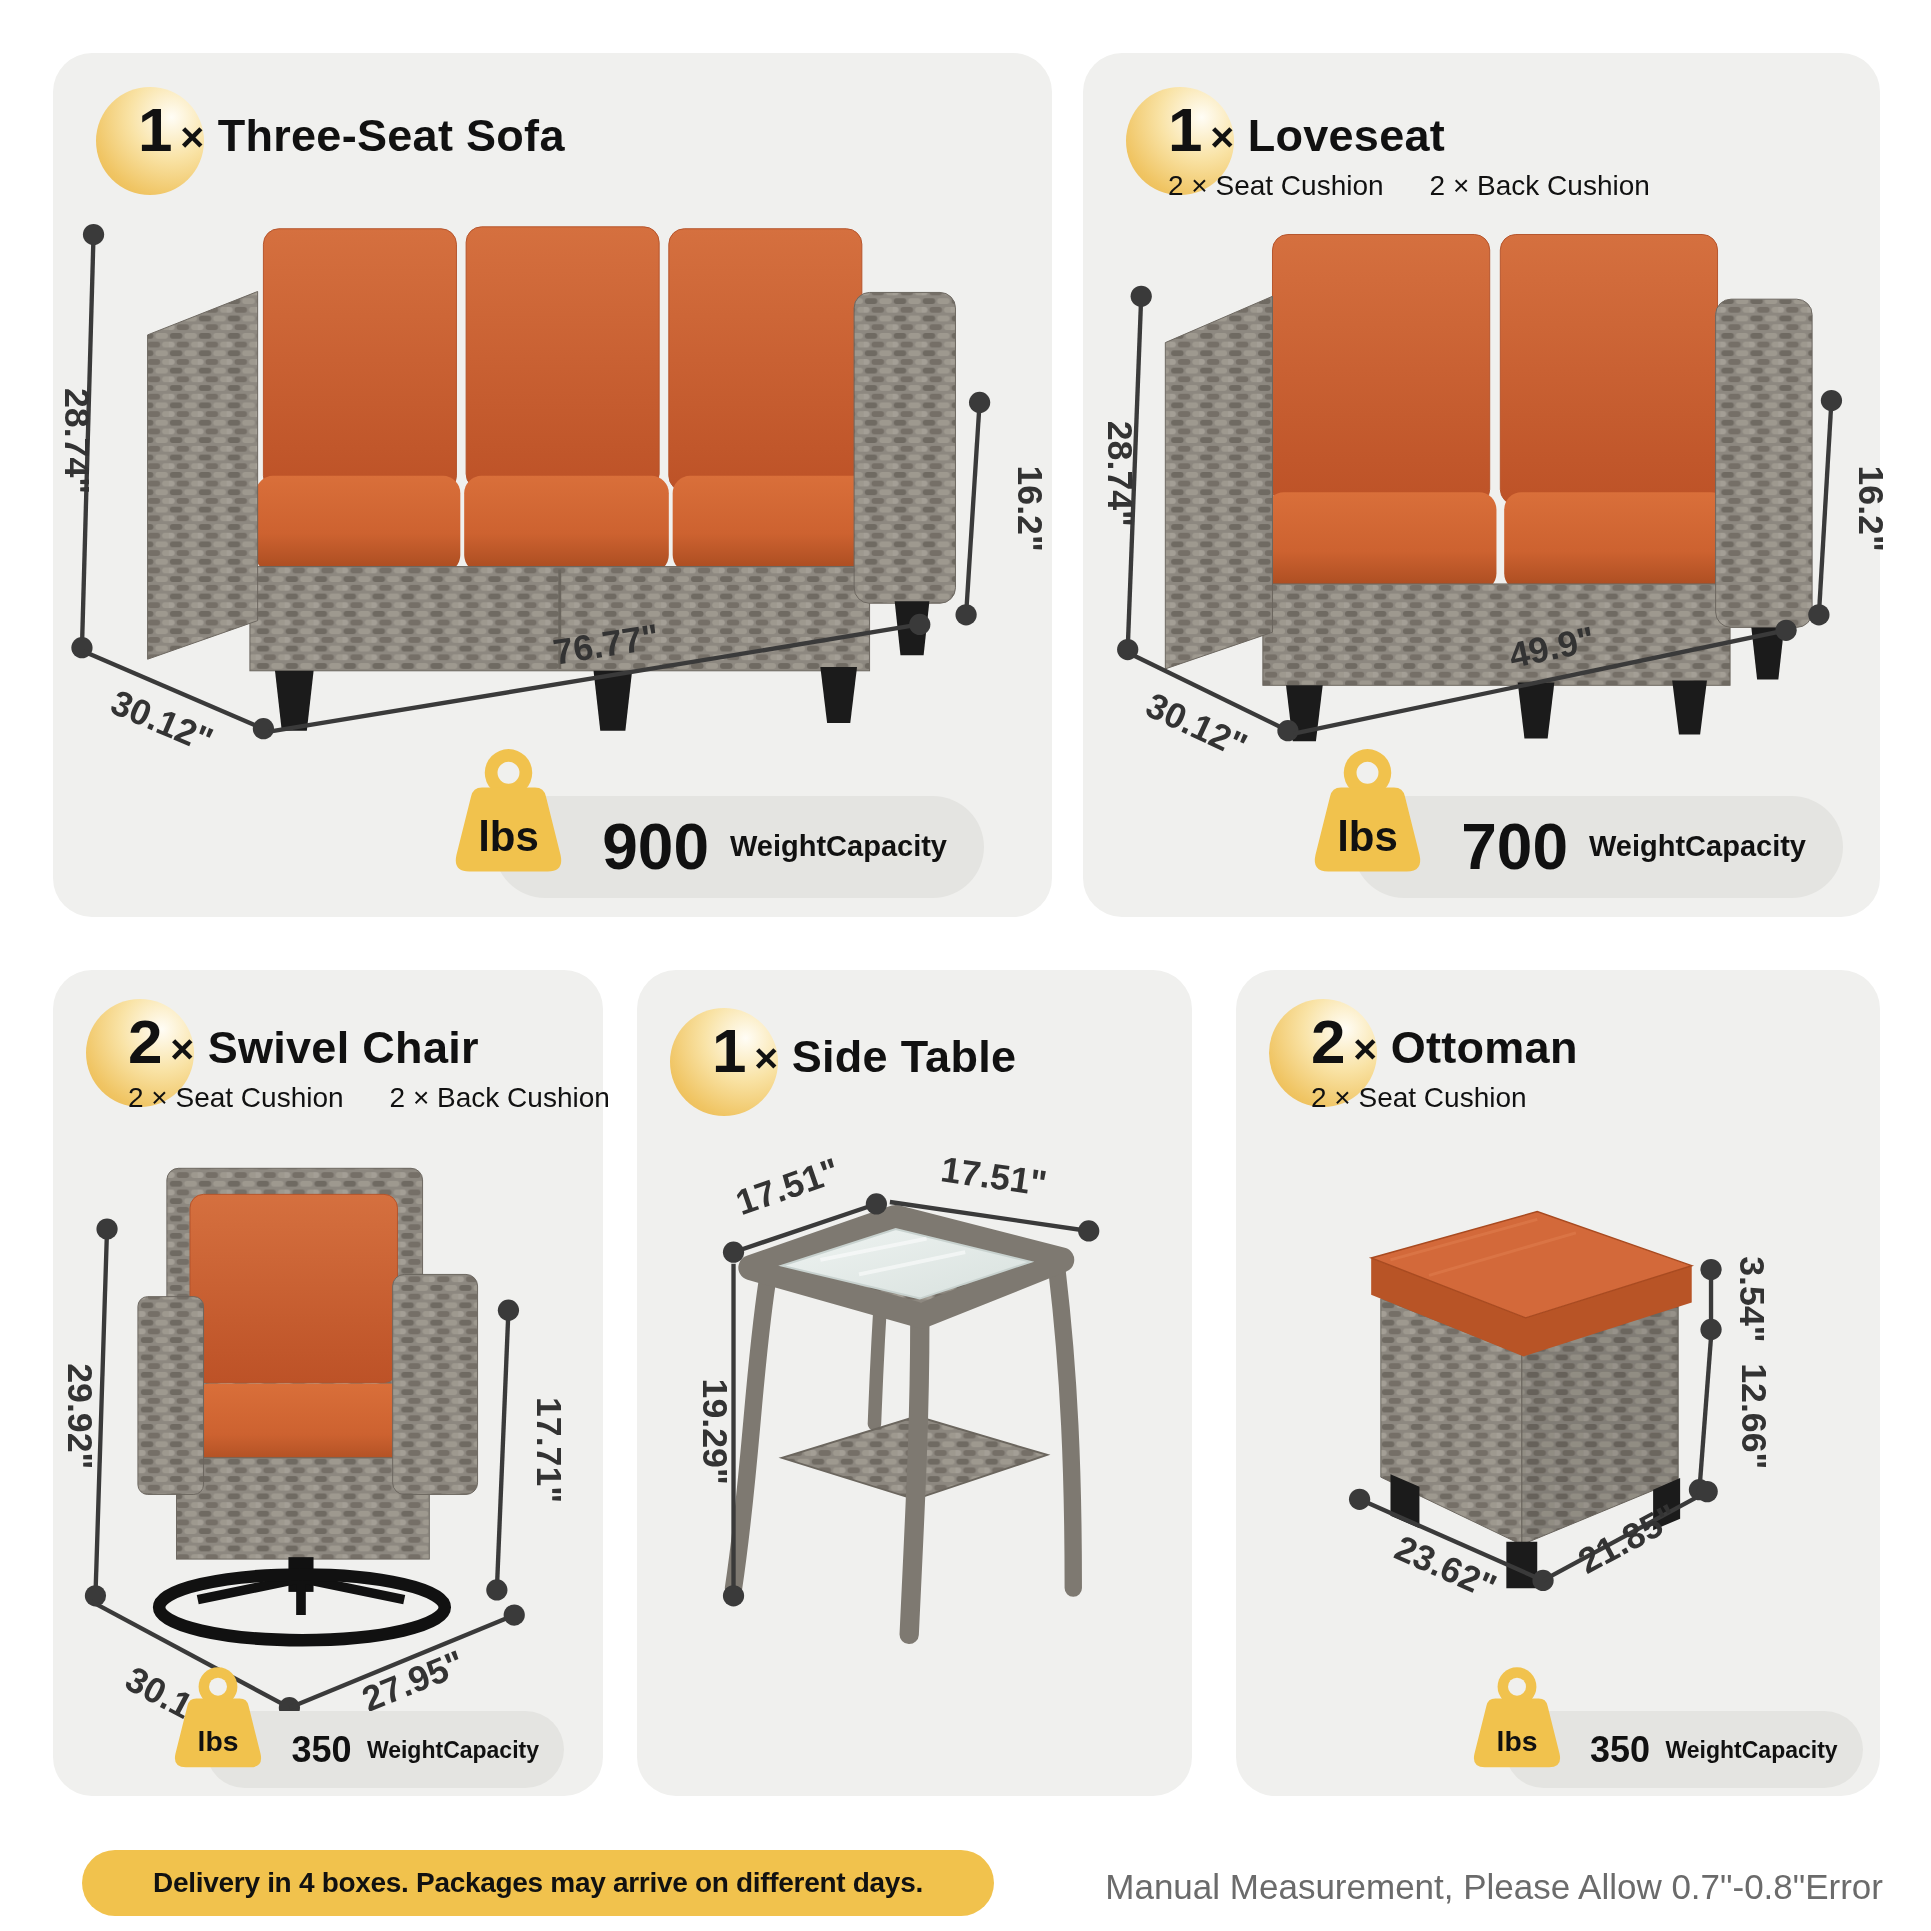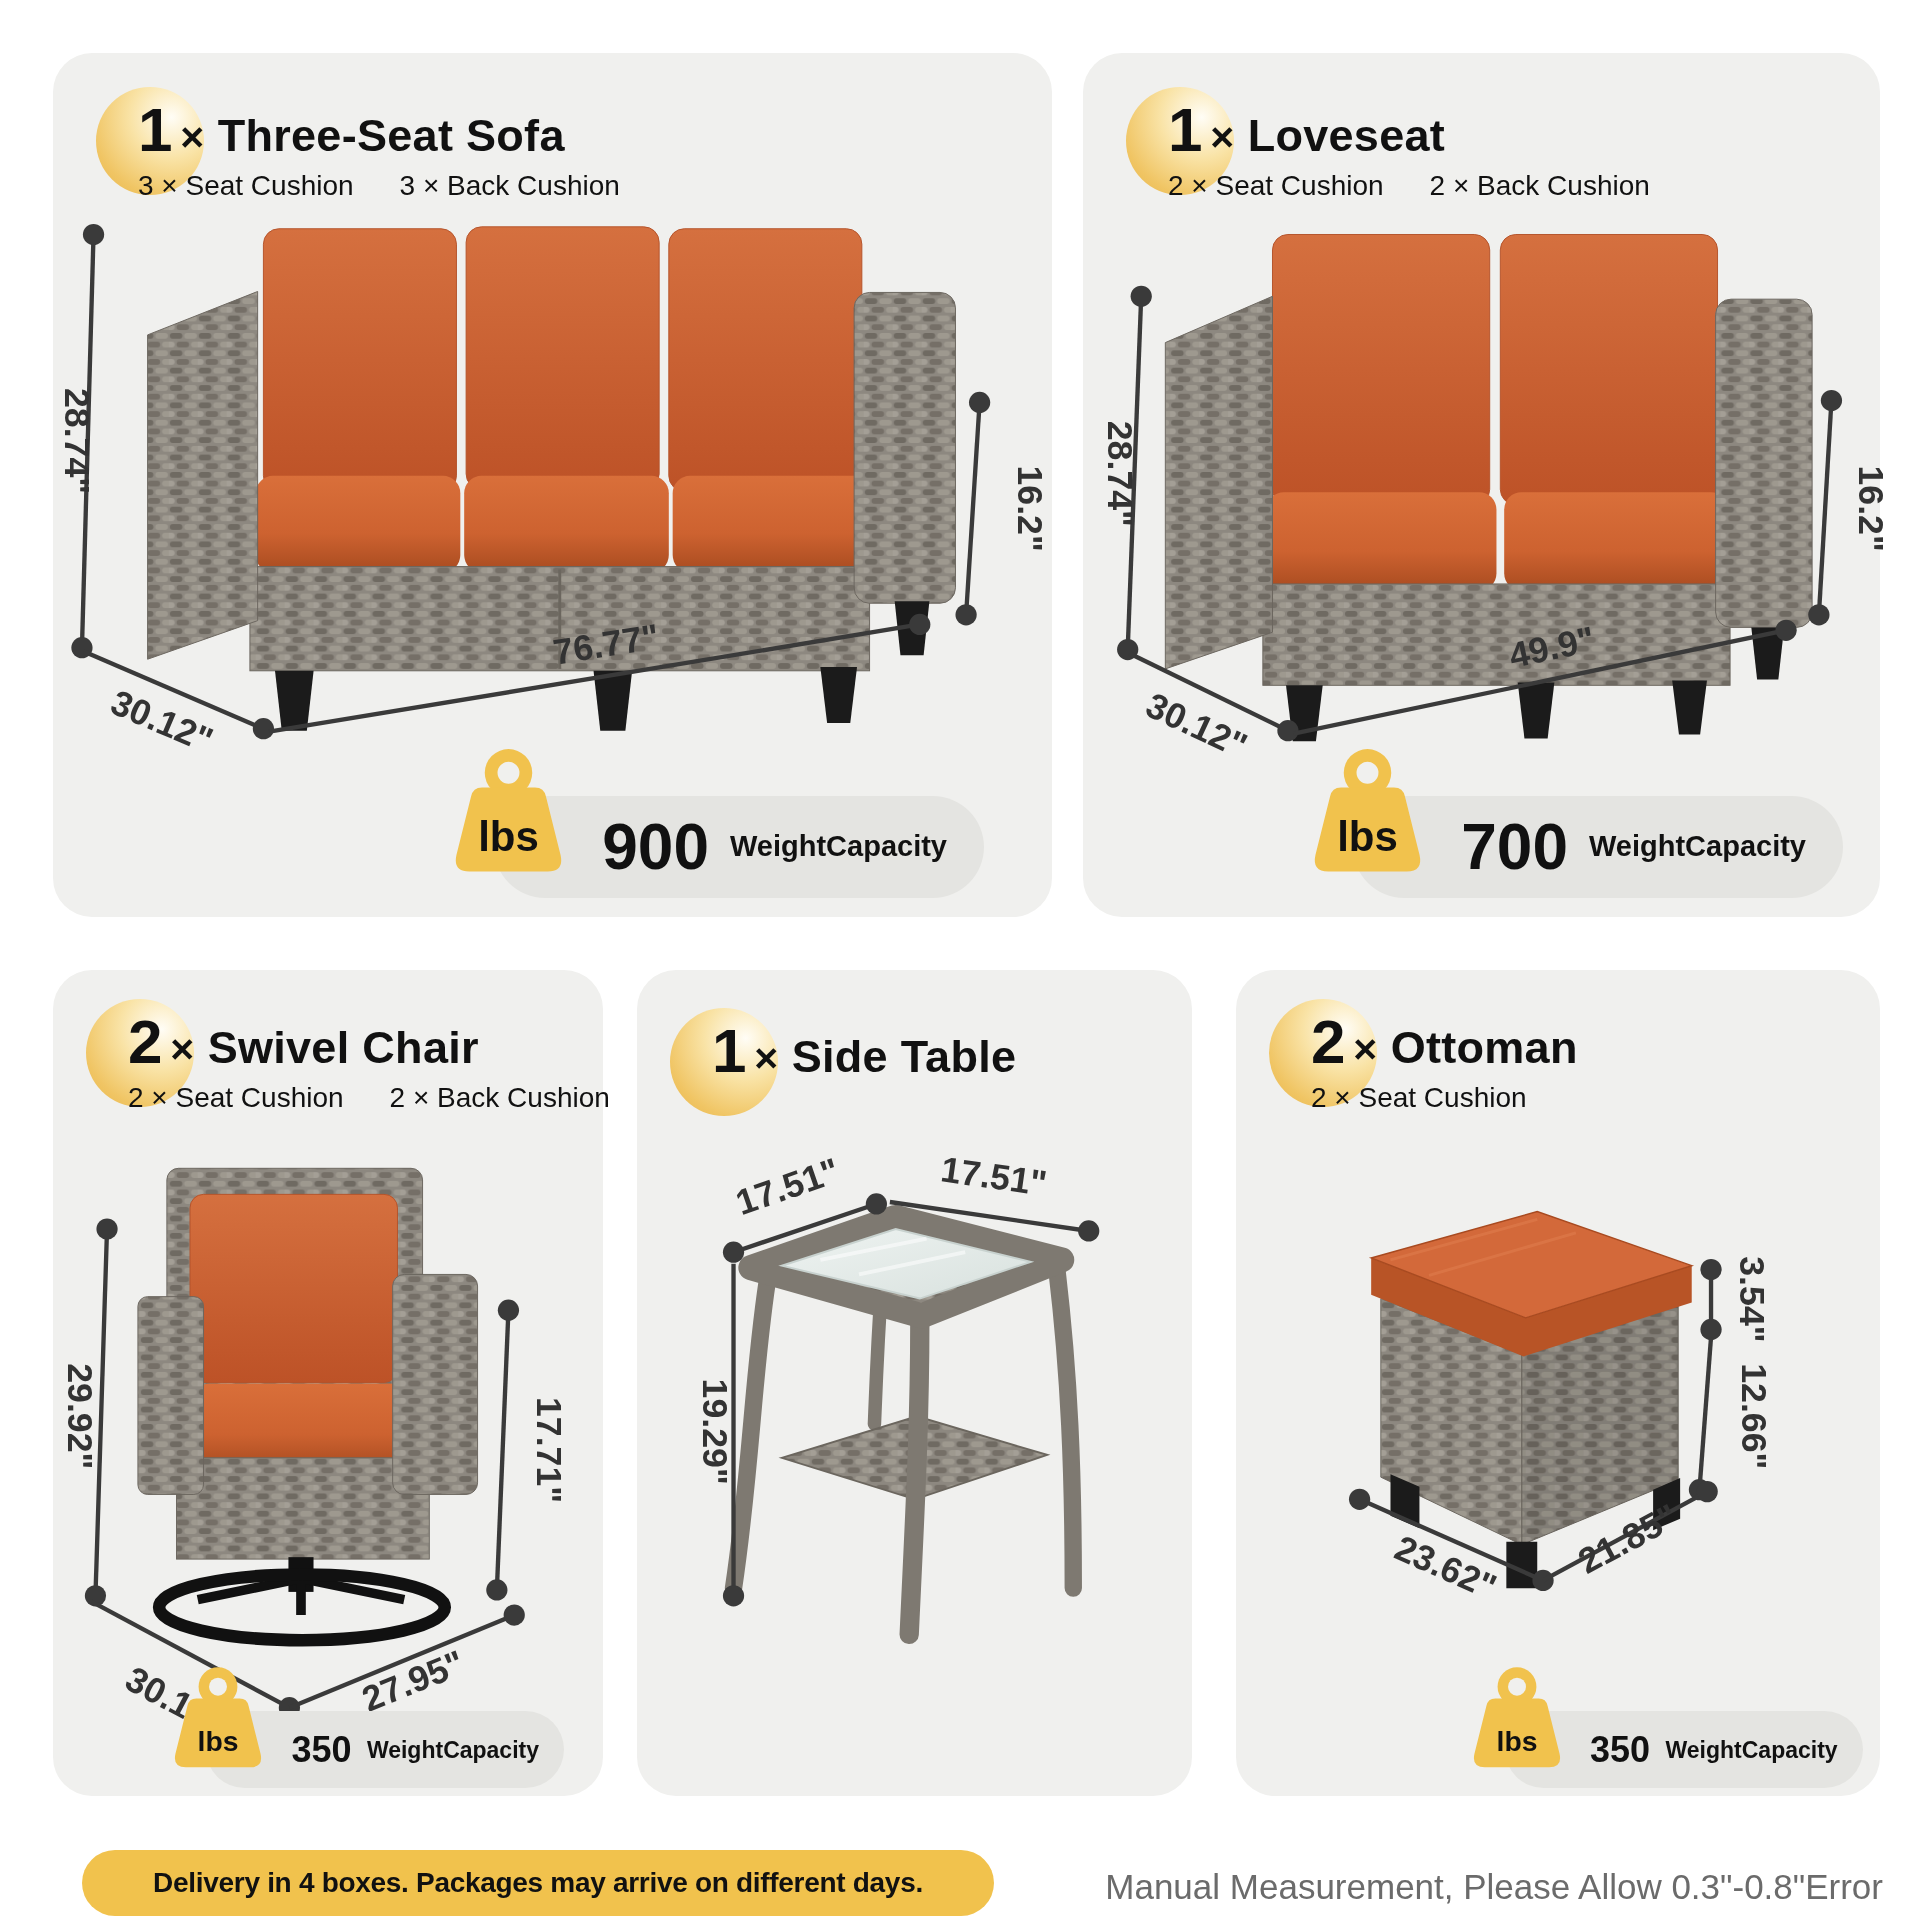--- a/index.html
+++ b/index.html
@@ -112,24 +112,20 @@
     </g>
   </svg>
   <div class="hdr" style="left:58px;top:46px;">
     <div class="ball"></div>
     <div class="hdr-in">
       <div class="trow">
         <span class="qty">1</span>
         <span class="mult">×</span>
         <span class="ttl">Three-Seat Sofa</span>
       </div>
-      <div class="sub">
-        <span>3 × Seat Cushion</span>
-        <span>3 × Back Cushion</span>
-      </div>
     </div>
   </div>
   <div class="wbadge" style="right:68px;bottom:19.3px;">
     <svg class="kettle" viewBox="0 0 150 160">
       <circle cx="75" cy="30" r="26" fill="#F1C24D"></circle>
         <circle cx="75" cy="30" r="12" fill="#f0f0ee"></circle>
       <path d="M46,46 L104,46 Q114,46 116,56 L132,120 Q136,138 118,138 L32,138 Q14,138 18,120 L34,56 Q36,46 46,46 Z" fill="#F1C24D"></path>
       <text x="75" y="116" text-anchor="middle">lbs</text>
     </svg>
     <div class="wpill">
@@ -385,14 +381,14 @@
       <span class="wval">350</span>
       <span class="wcap">
         <span>Weight</span>
         <span>Capacity</span>
       </span>
     </div>
   </div>
 </div>
 
 <div class="delivery">Delivery in 4 boxes. Packages may arrive on different days.</div>
-<div class="note">Manual Measurement, Please Allow 0.3"-0.8"Error</div>
+<div class="note">Manual Measurement, Please Allow 0.7"-0.8"Error</div>
 
 
 </body></html>

